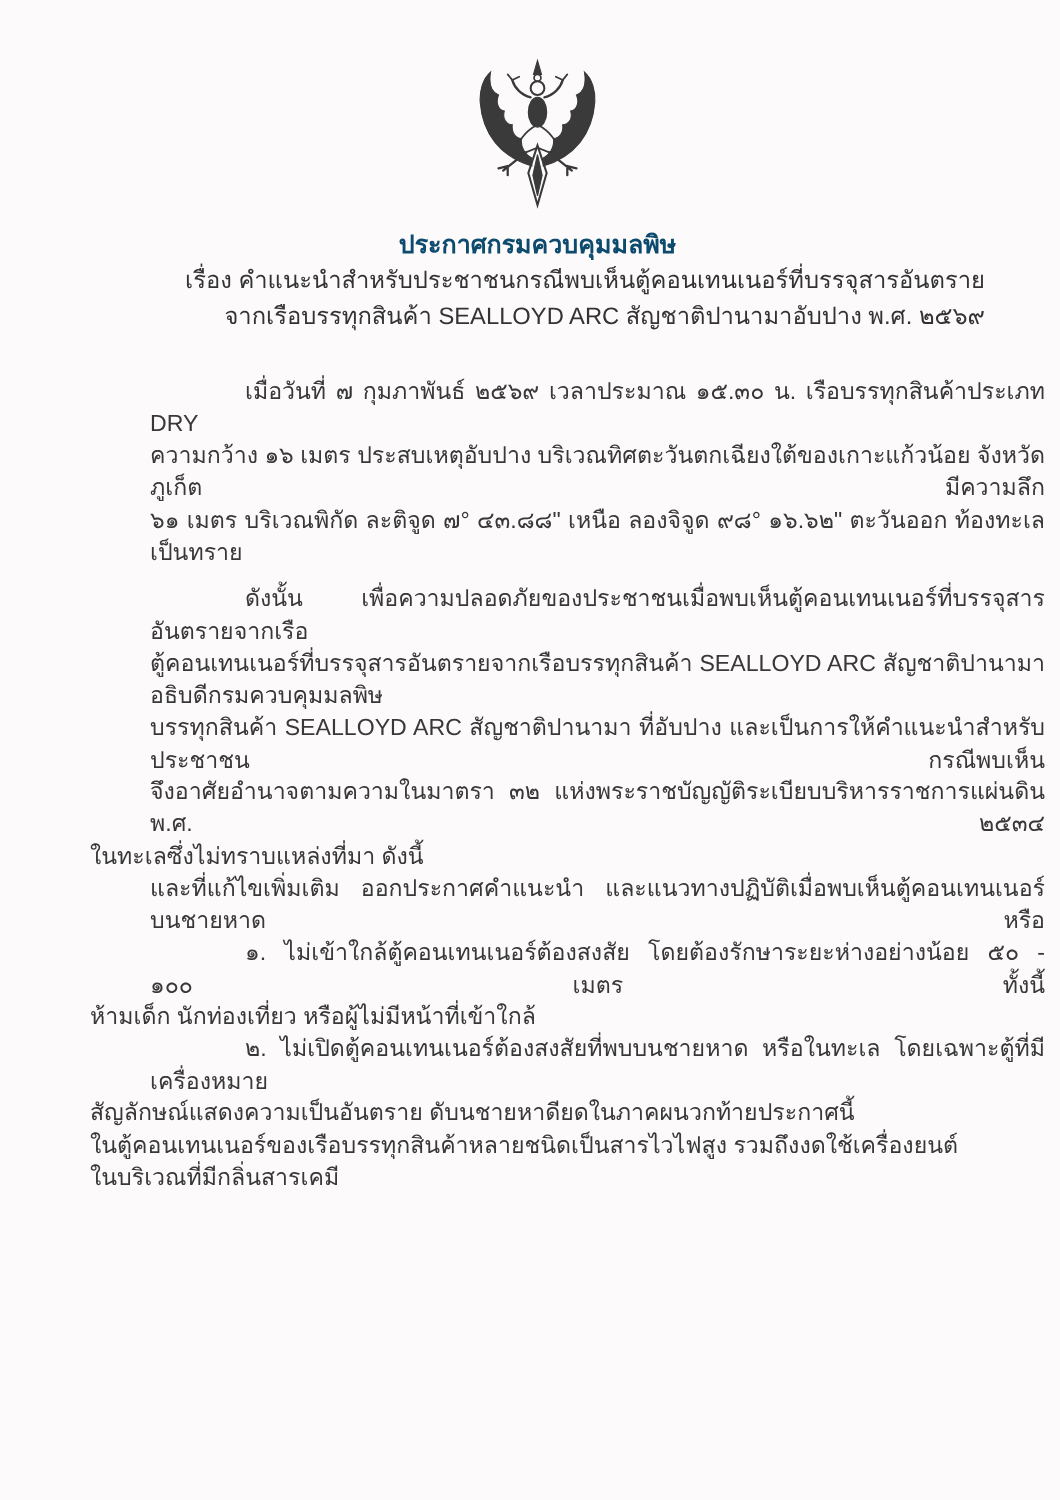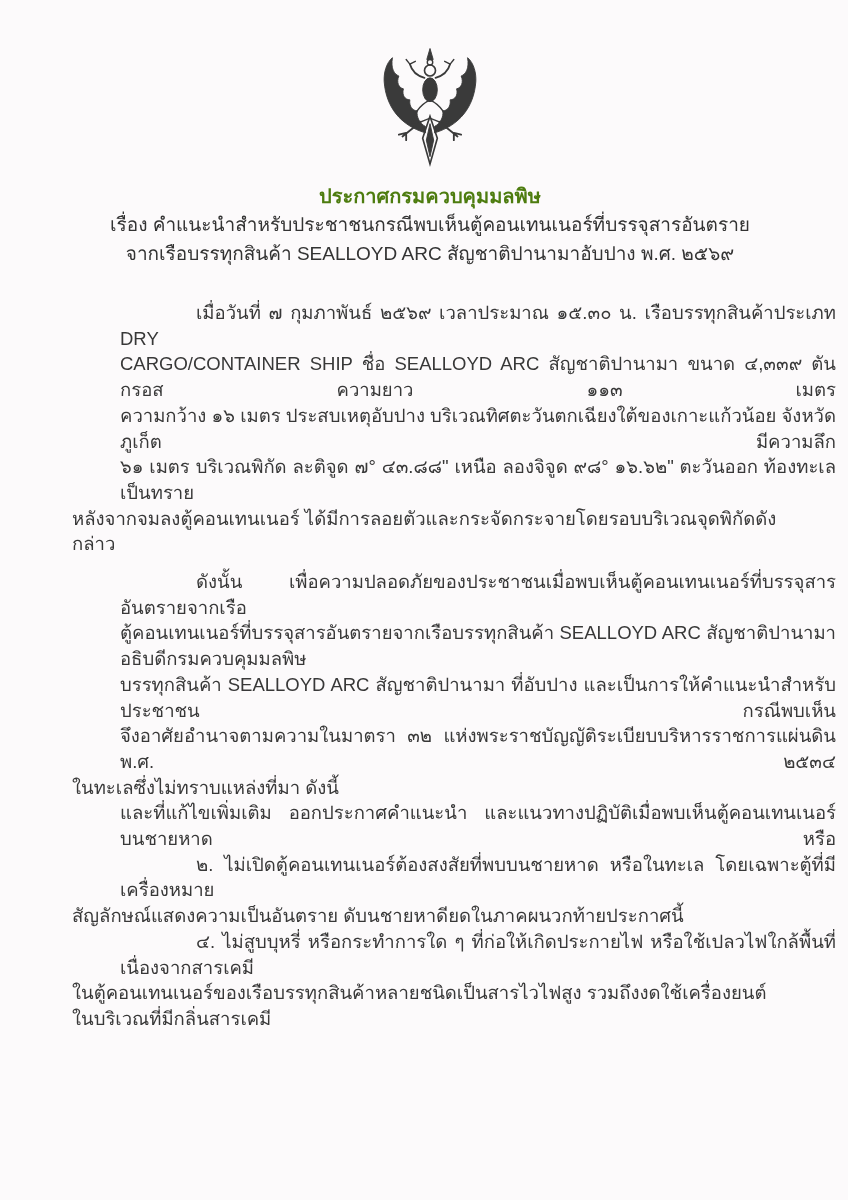--- a/index.html
+++ b/index.html
@@ -10,25 +10,25 @@
     background:#fcfafb;
     color:#383838;
     font-family:"Liberation Sans", sans-serif;
     overflow:hidden;
     box-sizing:border-box;
     padding:46px 60px 0 72px;
   }
   .emblem-wrap{text-align:center;height:130px;}
   .emblem-wrap svg{display:inline-block;}
   .doc-title{
-    text-align:center;font-weight:bold;font-size:20px;color:#4d7c0f;
+    text-align:center;font-weight:bold;font-size:20px;color:#0c4a6e;
     margin-top:6px;line-height:28px;
   }
   .doc-subject{
-    text-align:center;font-size:19px;line-height:29px;color:#333;
+    text-align:right;font-size:19px;line-height:29px;color:#333;
   }
   .body-text{margin-top:32px;width:716px;font-size:18.5px;line-height:25.7px;}
   .paragraph{margin:0;}
   .paragraph.kind-para{margin-top:12px;}
   .paragraph.kind-para:first-child{margin-top:0;}
   .paragraph.kind-item{margin-top:0;}
   .line{width:100%;}
   .line.fill{text-align:justify;text-align-last:justify;margin-left:48px;}
   .line.last{text-align:left;}
   .line.indent{text-indent:76px;}
@@ -57,36 +57,37 @@
     </svg>
   </div>
 
   <div class="doc-title">ประกาศกรมควบคุมมลพิษ</div>
   <div class="doc-subject">เรื่อง คำแนะนำสำหรับประชาชนกรณีพบเห็นตู้คอนเทนเนอร์ที่บรรจุสารอันตราย</div>
   <div class="doc-subject">จากเรือบรรทุกสินค้า SEALLOYD ARC สัญชาติปานามาอับปาง พ.ศ. ๒๕๖๙</div>
 
   <div class="body-text">
       <div class="paragraph kind-para">
         <div class="line indent fill">เมื่อวันที่ ๗ กุมภาพันธ์ ๒๕๖๙ เวลาประมาณ ๑๕.๓๐ น. เรือบรรทุกสินค้าประเภท DRY</div>
-        <div class="line fill">CARGO/CONTAINER SHIP ชื่อ SEALLOYD ARC สัญชาติปานามา ขนาด ๔,๓๓๙ ตันกรอส ความยาว ๑๑๓ เมตร</div>
         <div class="line fill">ความกว้าง ๑๖ เมตร ประสบเหตุอับปาง บริเวณทิศตะวันตกเฉียงใต้ของเกาะแก้วน้อย จังหวัดภูเก็ต มีความลึก</div>
         <div class="line fill">๖๑ เมตร บริเวณพิกัด ละติจูด ๗° ๔๓.๘๘" เหนือ ลองจิจูด ๙๘° ๑๖.๖๒" ตะวันออก ท้องทะเลเป็นทราย</div>
-        <div class="line last">หลังจากจมลงตู้คอนเทนเนอร์ ได้มีการลอยตัวและกระจัดกระจายโดยรอบบริเวณจุดพิกัดดังกล่าว</div>
       </div>
       <div class="paragraph kind-para">
         <div class="line indent fill">ดังนั้น เพื่อความปลอดภัยของประชาชนเมื่อพบเห็นตู้คอนเทนเนอร์ที่บรรจุสารอันตรายจากเรือ</div>
         <div class="line fill">ตู้คอนเทนเนอร์ที่บรรจุสารอันตรายจากเรือบรรทุกสินค้า SEALLOYD ARC สัญชาติปานามา อธิบดีกรมควบคุมมลพิษ</div>
         <div class="line fill">บรรทุกสินค้า SEALLOYD ARC สัญชาติปานามา ที่อับปาง และเป็นการให้คำแนะนำสำหรับประชาชน กรณีพบเห็น</div>
         <div class="line fill">จึงอาศัยอำนาจตามความในมาตรา ๓๒ แห่งพระราชบัญญัติระเบียบบริหารราชการแผ่นดิน พ.ศ. ๒๕๓๔</div>
         <div class="line last">ในทะเลซึ่งไม่ทราบแหล่งที่มา ดังนี้</div>
         <div class="line fill">และที่แก้ไขเพิ่มเติม ออกประกาศคำแนะนำ และแนวทางปฏิบัติเมื่อพบเห็นตู้คอนเทนเนอร์บนชายหาด หรือ</div>
       </div>
       <div class="paragraph kind-item">
+        <div class="line indent fill">๑. ไม่เข้าใกล้ตู้คอนเทนเนอร์ต้องสงสัย โดยต้องรักษาระยะห่างอย่างน้อย ๕๐ - ๑๐๐ เมตร ทั้งนี้</div>
+        <div class="line last">ห้ามเด็ก นักท่องเที่ยว หรือผู้ไม่มีหน้าที่เข้าใกล้</div>
+      </div>
+      <div class="paragraph kind-item">
         <div class="line indent fill">๒. ไม่เปิดตู้คอนเทนเนอร์ต้องสงสัยที่พบบนชายหาด หรือในทะเล โดยเฉพาะตู้ที่มีเครื่องหมาย</div>
         <div class="line last">สัญลักษณ์แสดงความเป็นอันตราย ดับนชายหาดียดในภาคผนวกท้ายประกาศนี้</div>
       </div>
       <div class="paragraph kind-item">
-        <div class="line indent fill">๔. ไม่สูบบุหรี่ หรือกระทำการใด ๆ ที่ก่อให้เกิดประกายไฟ หรือใช้เปลวไฟใกล้พื้นที่ เนื่องจากสารเคมี</div>
         <div class="line last">ในตู้คอนเทนเนอร์ของเรือบรรทุกสินค้าหลายชนิดเป็นสารไวไฟสูง รวมถึงงดใช้เครื่องยนต์ในบริเวณที่มีกลิ่นสารเคมี</div>
       </div>
     </div>
 
 </div>
 
 </body></html>

